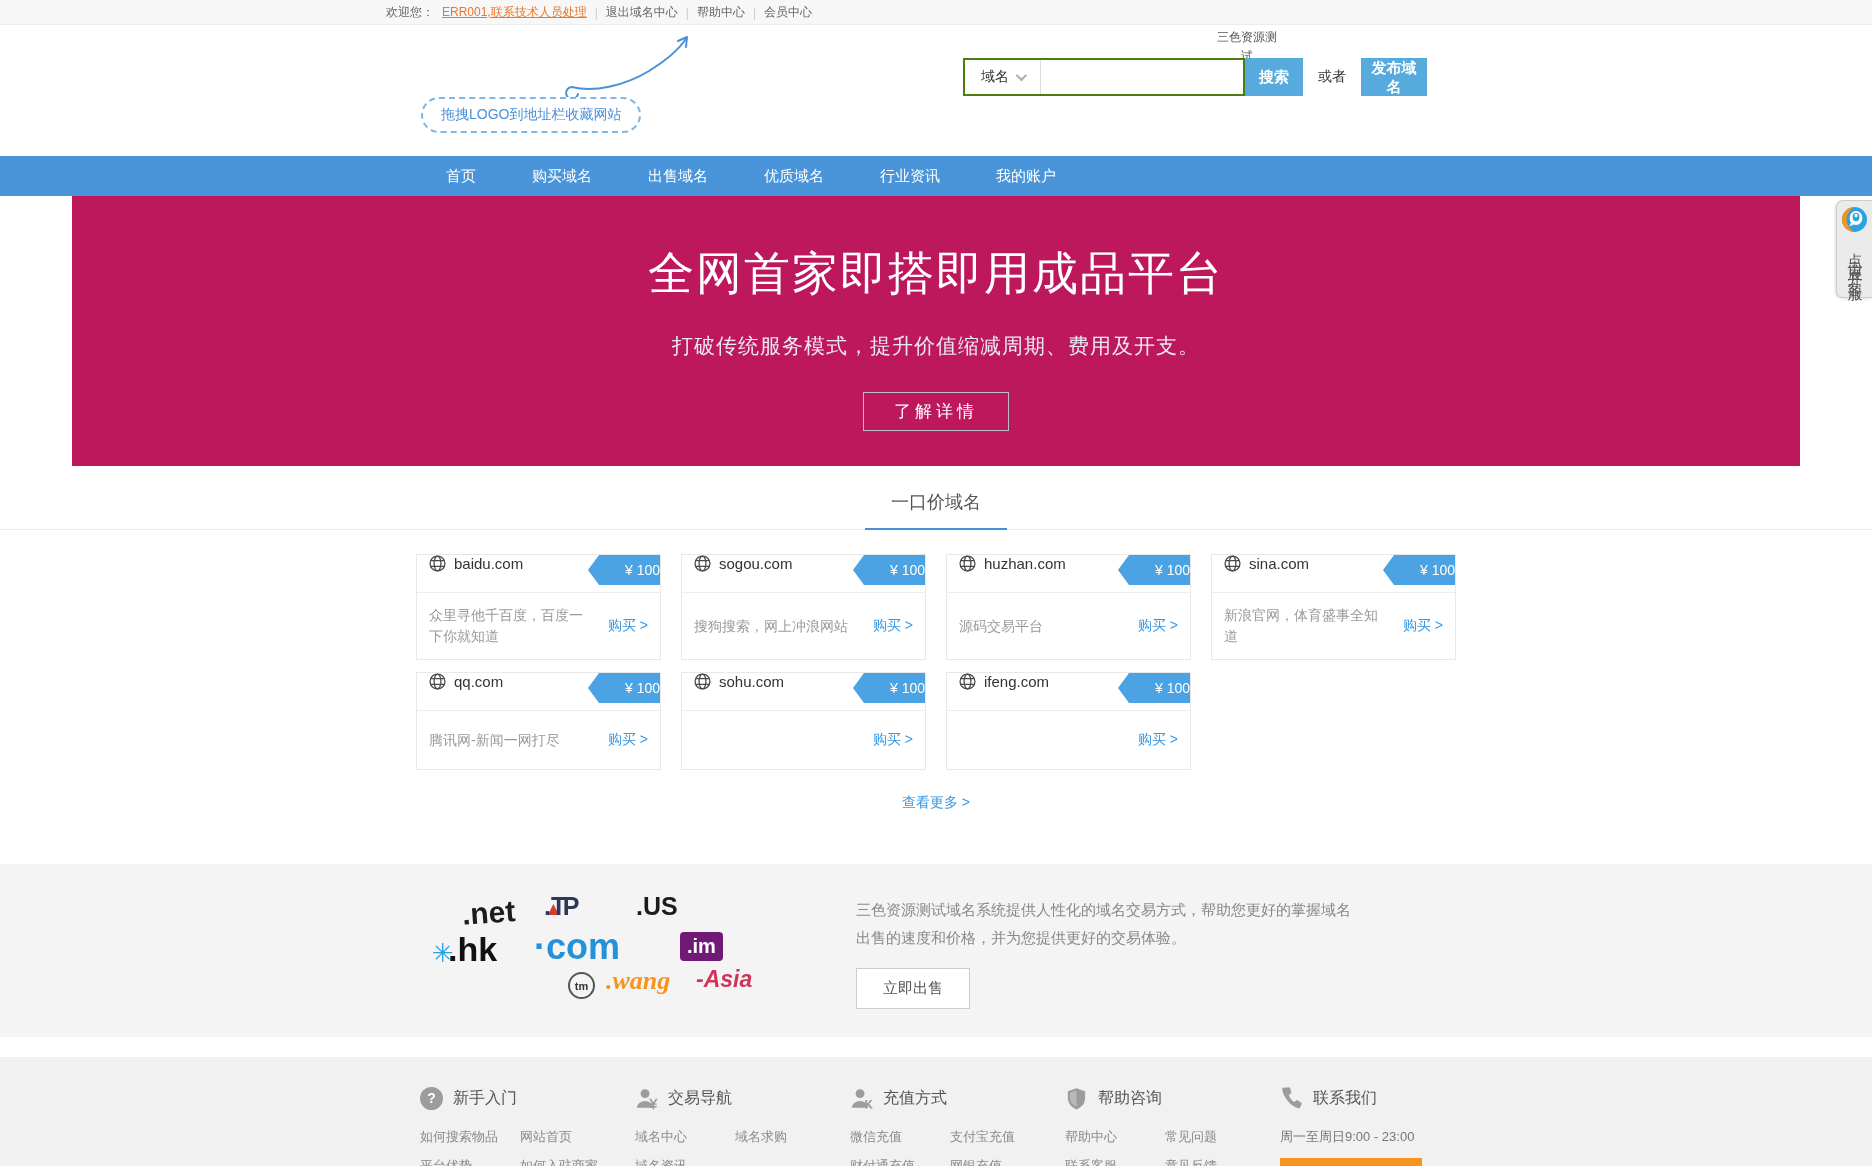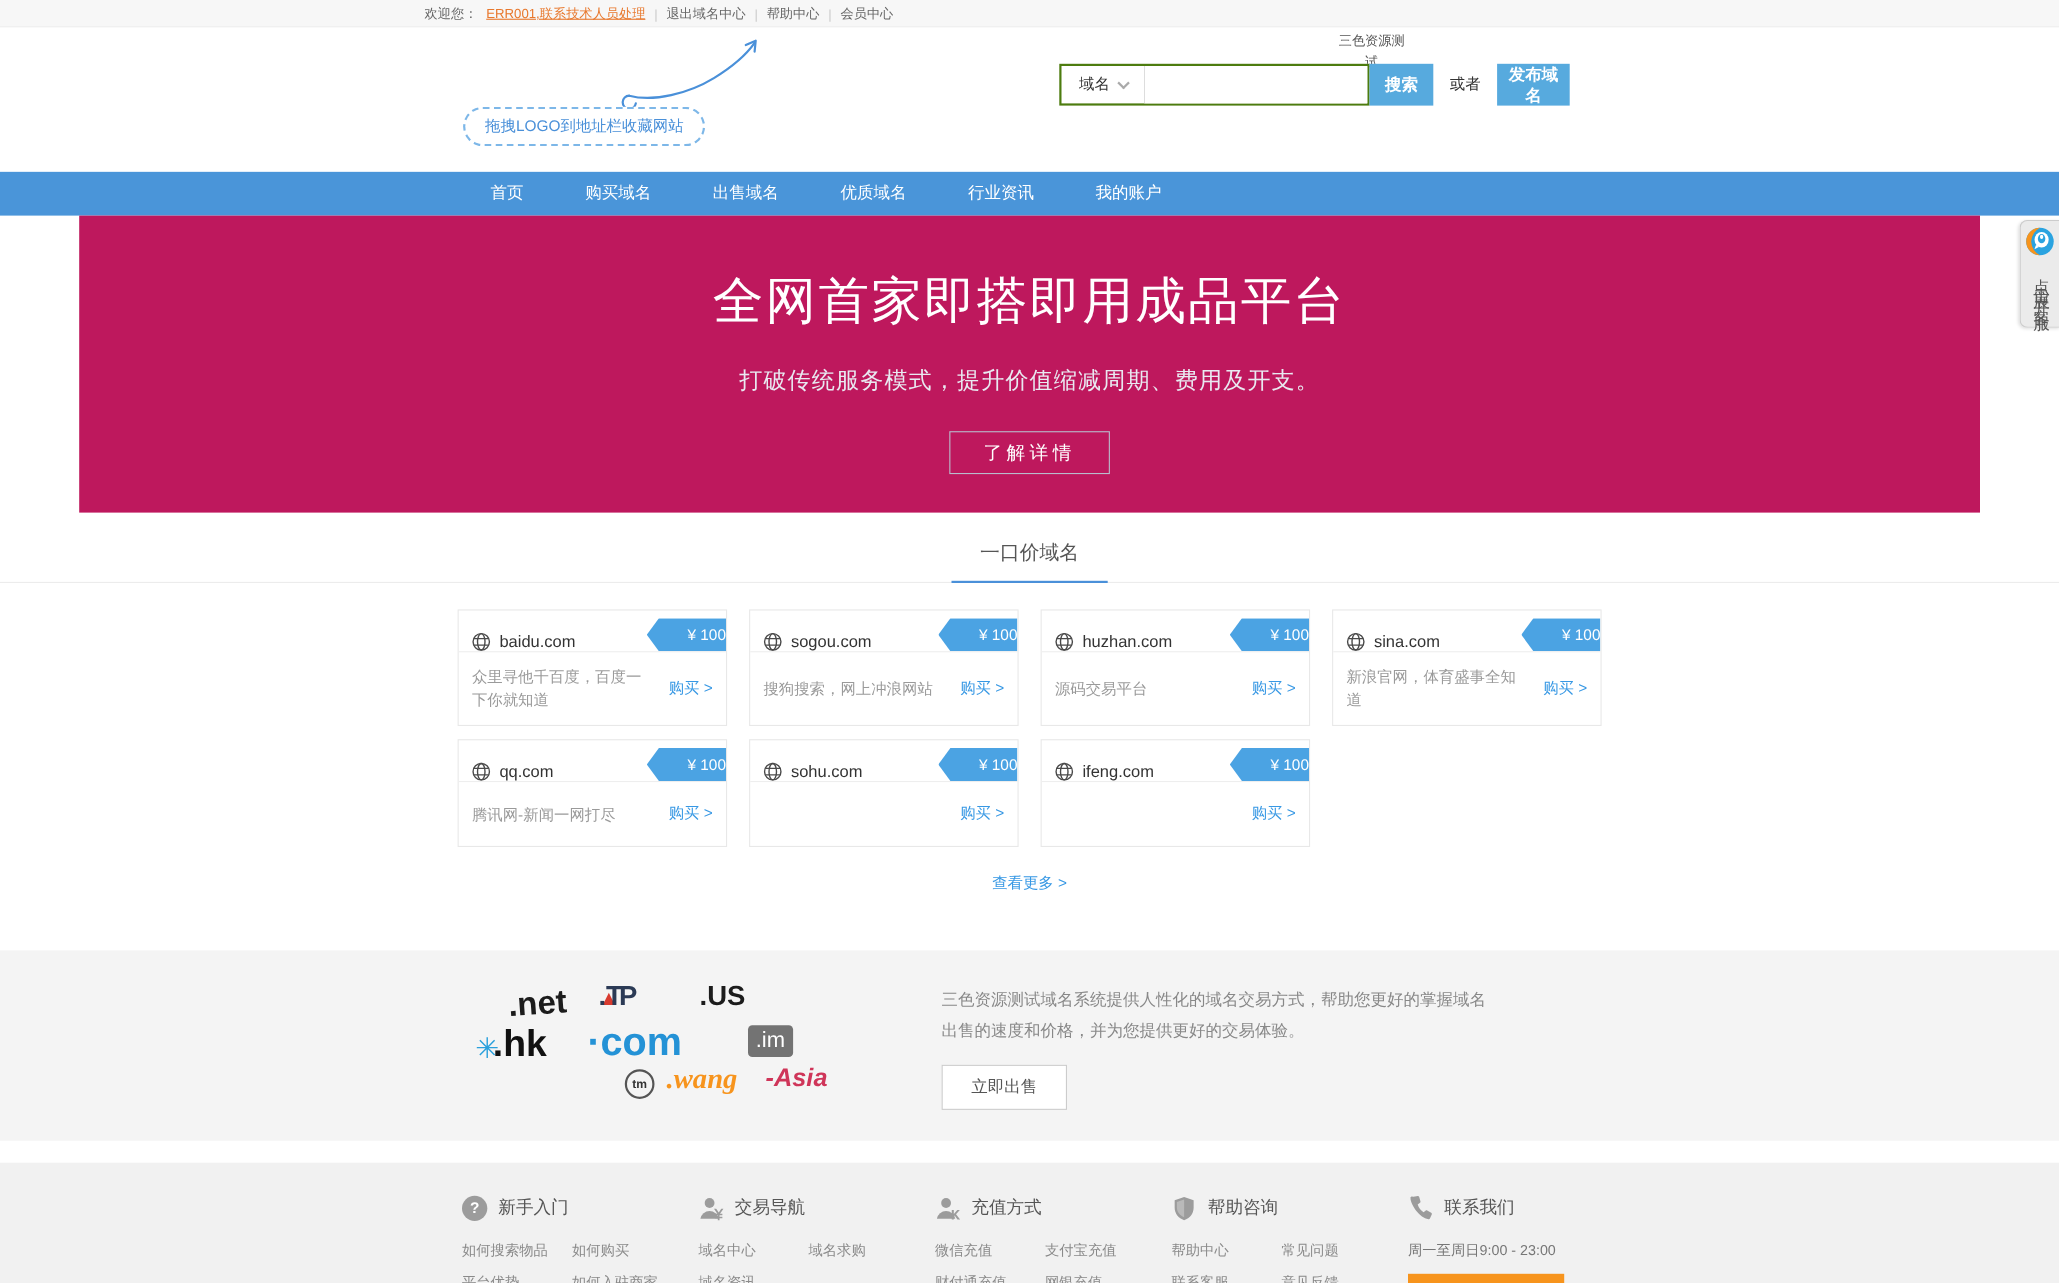--- a/index.html
+++ b/index.html
@@ -51,21 +51,21 @@
               font-family:"Liberation Serif","DejaVu Serif",serif; }
 
   
   .fixed-price { padding-top:24px; }
   .section-title-row { border-bottom:1px solid #ececec; text-align:center; }
   .section-title { display:inline-block; font-size:18px; font-weight:normal; color:#555;
                    padding:0 26px 14px; border-bottom:2px solid #4a90d9; margin:0 0 -1px; }
   .cards-grid { width:1040px; margin:24px auto 0; display:grid; grid-template-columns:repeat(4,1fr);
                 gap:12px 20px; }
   .card { border:1px solid #e8e8e8; background:#fff; display:flex; flex-direction:column; }
-  .card-top { display:flex; align-items:flex-end; height:38px; padding-left:12px; border-bottom:1px solid #eee; }
+  .card-top { display:flex; align-items:flex-start; height:38px; padding-left:12px; border-bottom:1px solid #eee; }
   .globe { display:flex; margin-right:8px; flex:0 0 auto; }
   .domain-name { font-size:15px; color:#333; }
   .price-tag { margin-left:auto; background:#4ba3e3; color:#fff; font-size:14px; height:30px;
                line-height:30px; padding:0 0 0 20px; min-width:72px; text-align:right;
                clip-path:polygon(11px 0,100% 0,100% 100%,11px 100%,0 50%); }
   .card-body { display:flex; justify-content:space-between; align-items:center; padding:12px;
                min-height:58px; flex:1; }
   .card-desc { font-size:14px; color:#9a9a9a; width:158px; line-height:1.5; }
   .buy-link { font-size:14px; color:#3798e4; white-space:nowrap; }
   .view-more { display:block; text-align:center; color:#3798e4; font-size:14px; margin:24px 0 0;
@@ -75,21 +75,21 @@
   .sell-section { background:#f4f4f4; margin-top:22px; padding:26px 0 28px; }
   .sell-inner { display:flex; align-items:flex-start; }
   .collage { position:relative; width:350px; height:112px; margin-left:62px; flex:0 0 auto; }
   .collage span { position:absolute; white-space:nowrap; }
   .c-net { left:14px; top:6px; font-size:30px; font-weight:bold; color:#1c1c1c; transform:rotate(-4deg); }
   .c-top { left:96px; top:2px; font-size:25px; font-weight:bold; color:#2b3a55; }
   .c-mountain { position:static !important; color:#d83b2f; font-size:19px; }
   .c-us { left:188px; top:2px; font-size:25px; font-weight:bold; color:#1c1c1c; }
   .c-hk { left:0px; top:40px; font-size:34px; font-weight:bold; color:#111; }
   .c-com { left:86px; top:36px; font-size:36px; font-weight:bold; color:#2492d6; }
-  .c-im { left:232px; top:42px; font-size:20px; font-weight:normal; color:#fff; background:#737373;
+  .c-im { left:232px; top:42px; font-size:20px; font-weight:bold; color:#fff; background:#701a75;
           padding:3px 7px; border-radius:4px; }
   .c-tm { left:120px; top:82px; width:27px; height:27px; border:2px solid #555; border-radius:50%;
           font-size:11px; font-weight:bold; color:#333; text-align:center; line-height:24px; }
   .c-wang { left:158px; top:76px; font-size:26px; font-weight:bold; font-style:italic; color:#f7941d;
             font-family:"Liberation Serif","DejaVu Serif",serif; }
   .c-asia { left:248px; top:76px; font-size:23px; font-weight:bold; font-style:italic; color:#cf3559; }
   .c-spark { left:-16px; top:48px; font-size:26px; color:#2aa0dc; }
   .sell-right { margin-left:58px; padding-top:6px; }
   .sell-desc { font-size:15px; color:#888; line-height:1.85; margin:0; }
   .btn-sell { margin-top:16px; background:#fff; border:1px solid #ccc; color:#555; font-size:15px;
@@ -360,21 +360,21 @@
   <div class="container">
     <div class="fcols">
 
       <div class="fcol">
         <div class="col-head">
           <span class="icon-circle">?</span>
           <span>新手入门</span>
         </div>
         <div class="col-links">
           <a class="flink">如何搜索物品</a>
-          <a class="flink">如何购买</a>
+          <a class="flink">网站首页</a>
           <a class="flink">平台优势</a>
           <a class="flink">如何入驻商家</a>
         </div>
       </div>
 
       <div class="fcol">
         <div class="col-head">
           <svg class="ficon" viewBox="0 0 16 16">
               <g fill="#9c9c9c">
                 <circle cx="7" cy="4.6" r="3.1"></circle>

